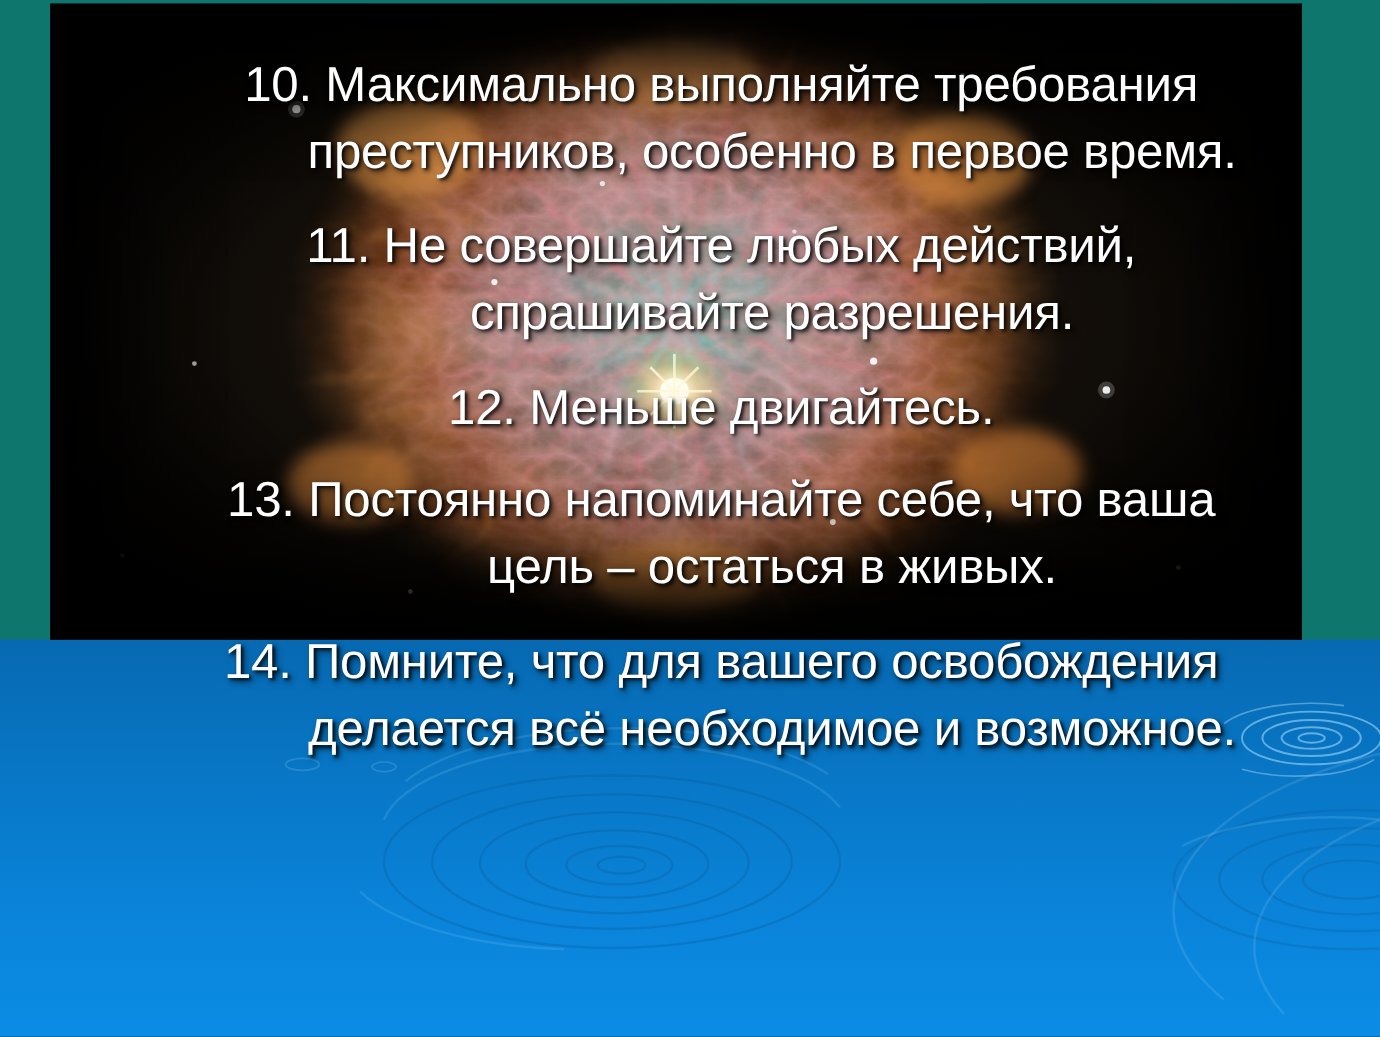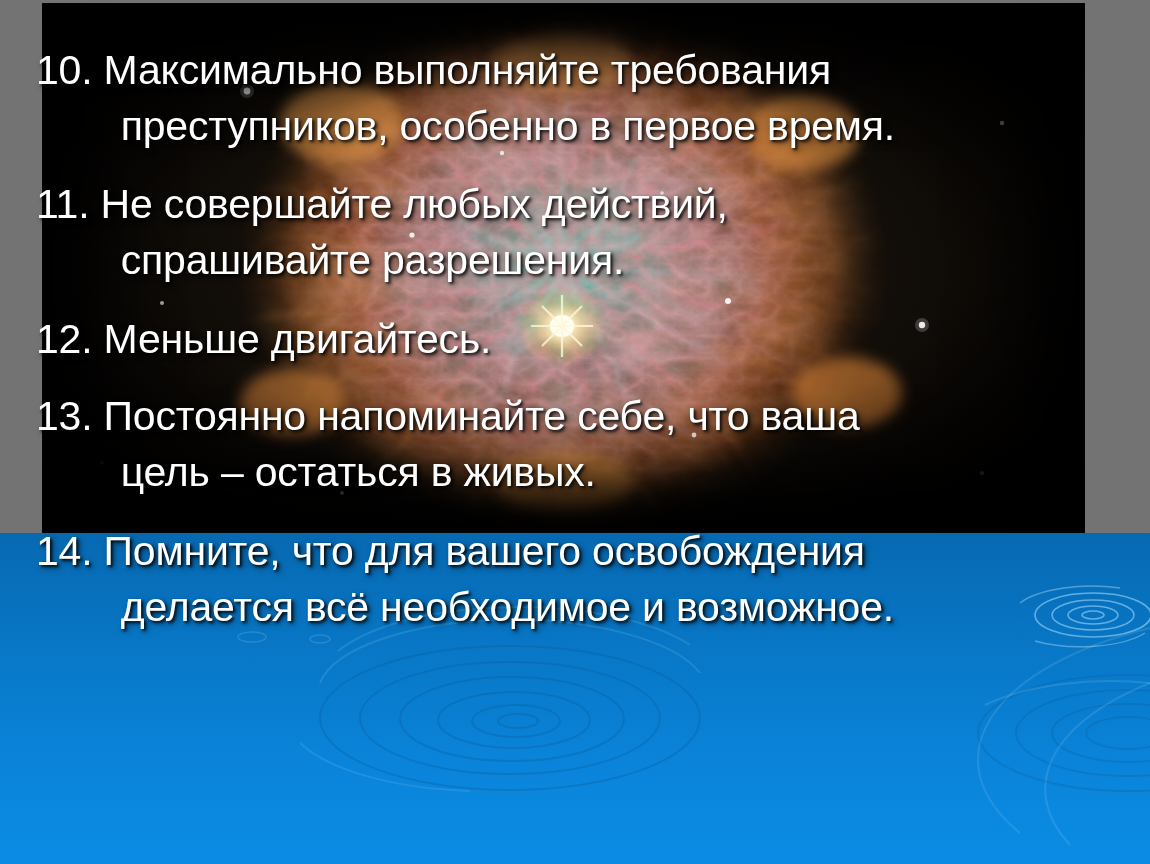--- a/index.html
+++ b/index.html
@@ -1,19 +1,19 @@
 <!DOCTYPE html>
 <html lang="ru"><head>
 <meta charset="utf-8">
 <title>Slide</title>
 <style>
   html,body{margin:0;padding:0;background:#000;}
   body{width:1150px;height:864px;overflow:hidden;font-family:"Liberation Sans","DejaVu Sans",sans-serif;}
 
-  #slide{position:relative;width:1150px;height:864px;overflow:hidden;background:#737373;}
+  #slide{position:relative;width:1150px;height:864px;overflow:hidden;background:#0f766e;text-align:center;}
 
   
   .blue-panel{
     position:absolute;left:0;top:533px;width:1150px;height:331px;
     background:linear-gradient(to bottom,#0769b2 0%,#0877c6 35%,#0a84da 70%,#0b8ce4 100%);
     overflow:hidden;
   }
 
   
   .photo{

